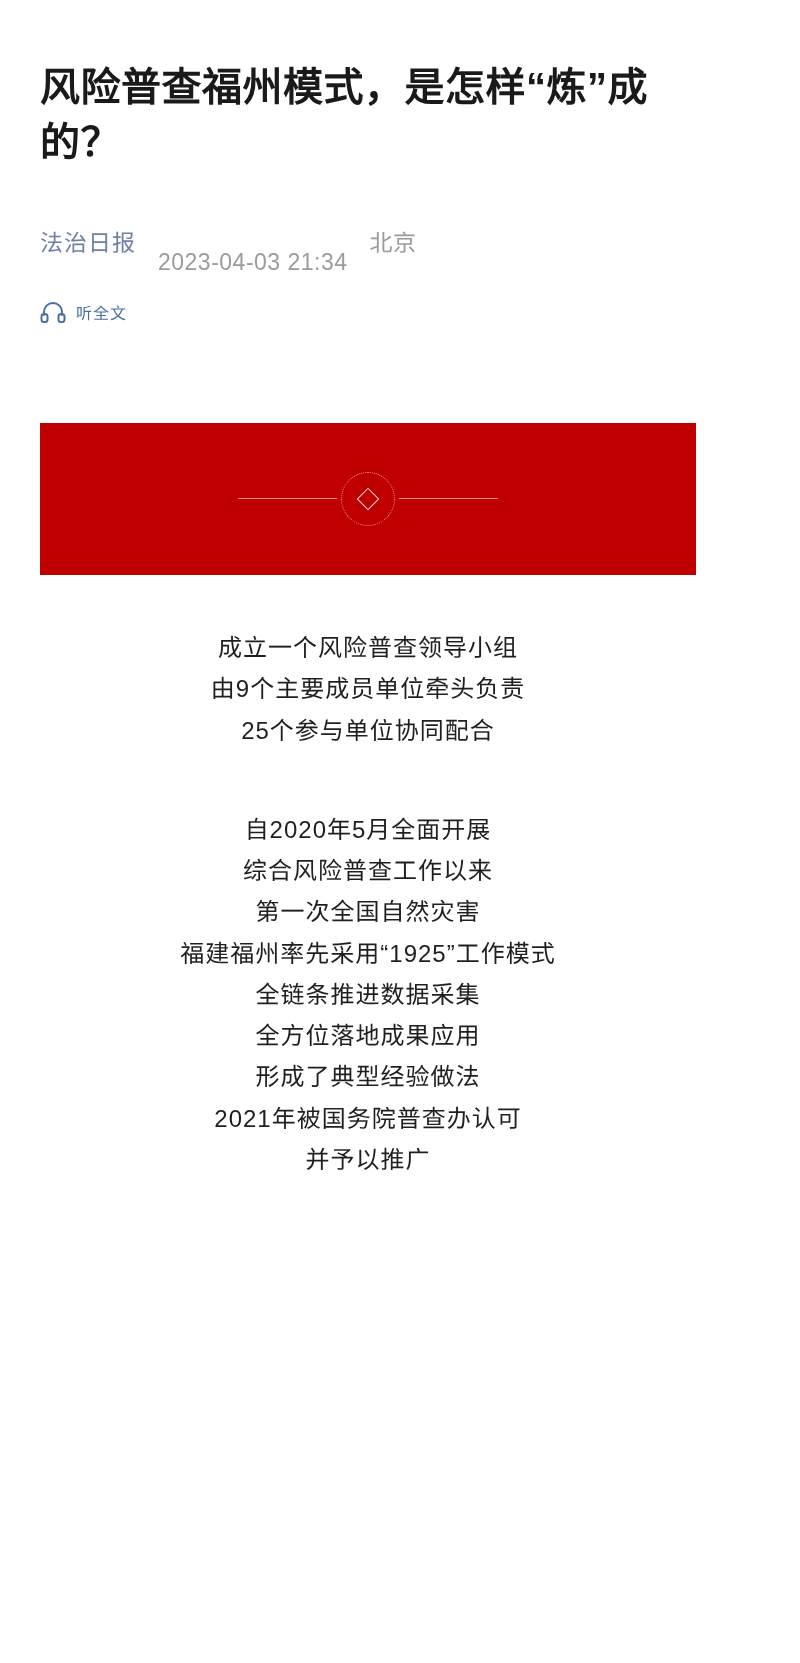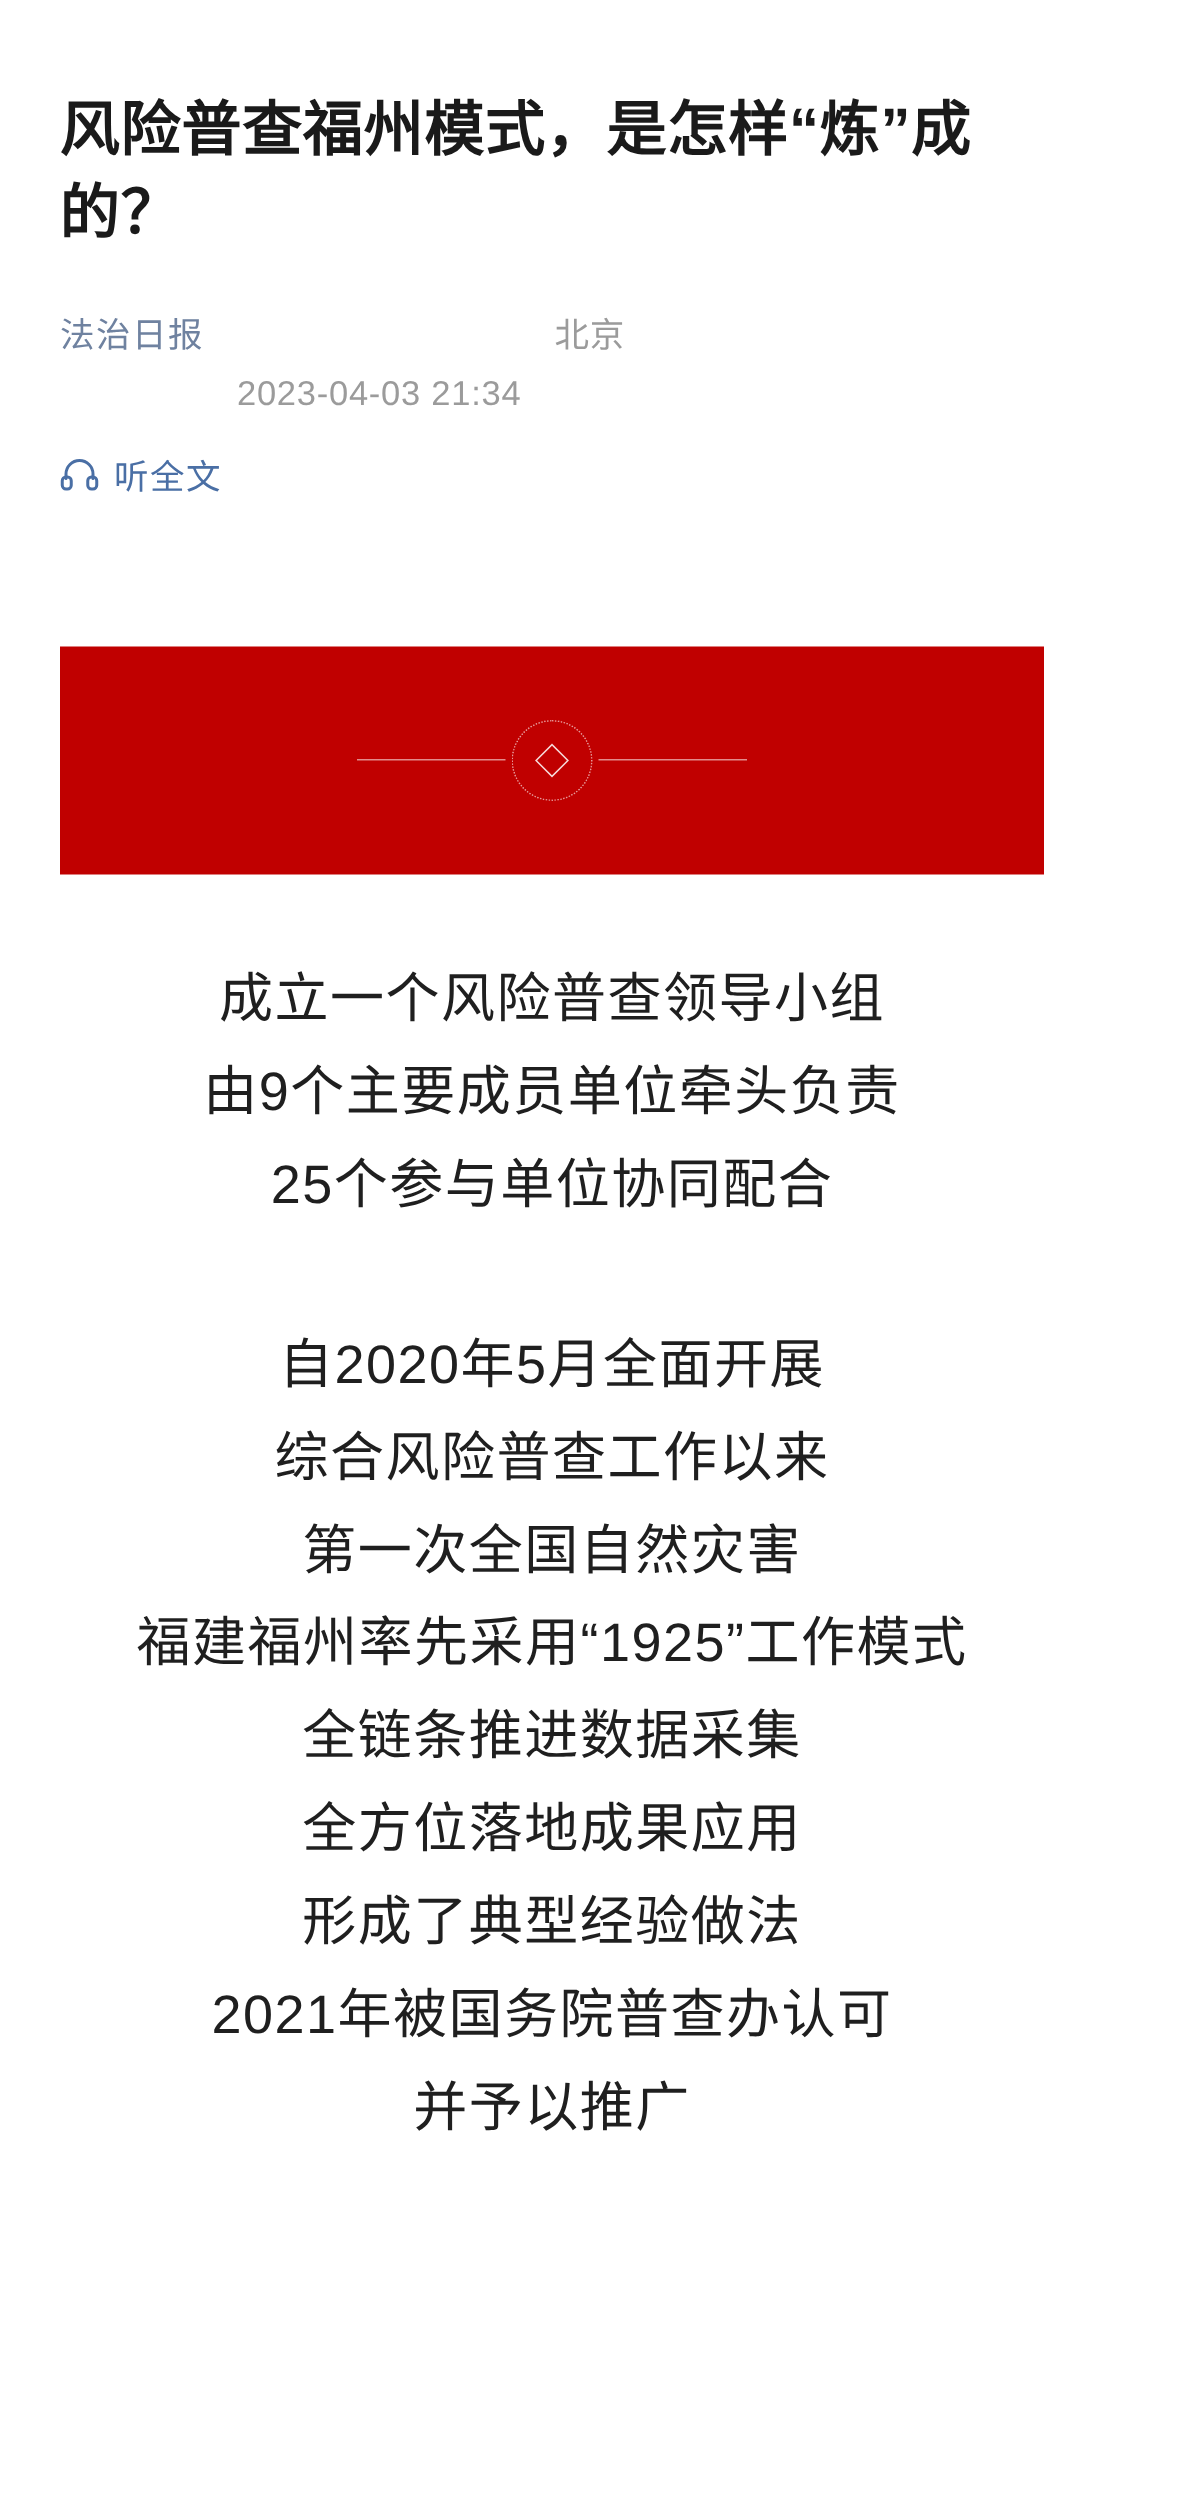--- a/index.html
+++ b/index.html
@@ -31,21 +31,21 @@
     line-height: 1.38;
     font-weight: bold;
     color: #1a1a1a;
     letter-spacing: 0.5px;
     margin: 0;
     padding: 0;
   }
   .meta-row {
     margin-top: 40px;
     display: flex;
-    align-items: flex-start;
+    align-items: center;
     flex-wrap: wrap;
     font-size: 23px;
     line-height: 1.2;
   }
   .meta-source {
     color: #6f82a0;
     margin-right: 22px;
     letter-spacing: 1px;
   }
   .meta-date {
@@ -56,21 +56,21 @@
   }
   .meta-location {
     color: #9b9b9b;
     letter-spacing: 0.5px;
   }
 
   .listen-row {
     margin-top: 22px;
     display: flex;
     align-items: center;
-    font-size: 23px;
+    font-size: 16px;
     color: #4a6fa5;
     letter-spacing: 1px;
   }
   .headphone-icon {
     width: 26px;
     height: 26px;
     margin-right: 10px;
     display: inline-block;
     flex: 0 0 auto;
   }
@@ -136,21 +136,21 @@
   }
   .para {
     margin: 0;
     padding: 0;
   }
   .para + .para {
     margin-top: 58px;
   }
   .line {
     text-align: center;
-    font-size: 36px;
+    font-size: 24px;
     line-height: 1.72;
     color: #1f1f1f;
     letter-spacing: 1px;
     white-space: nowrap;
   }
 </style>
 </head>
 <body>
 
 <div class="page">

